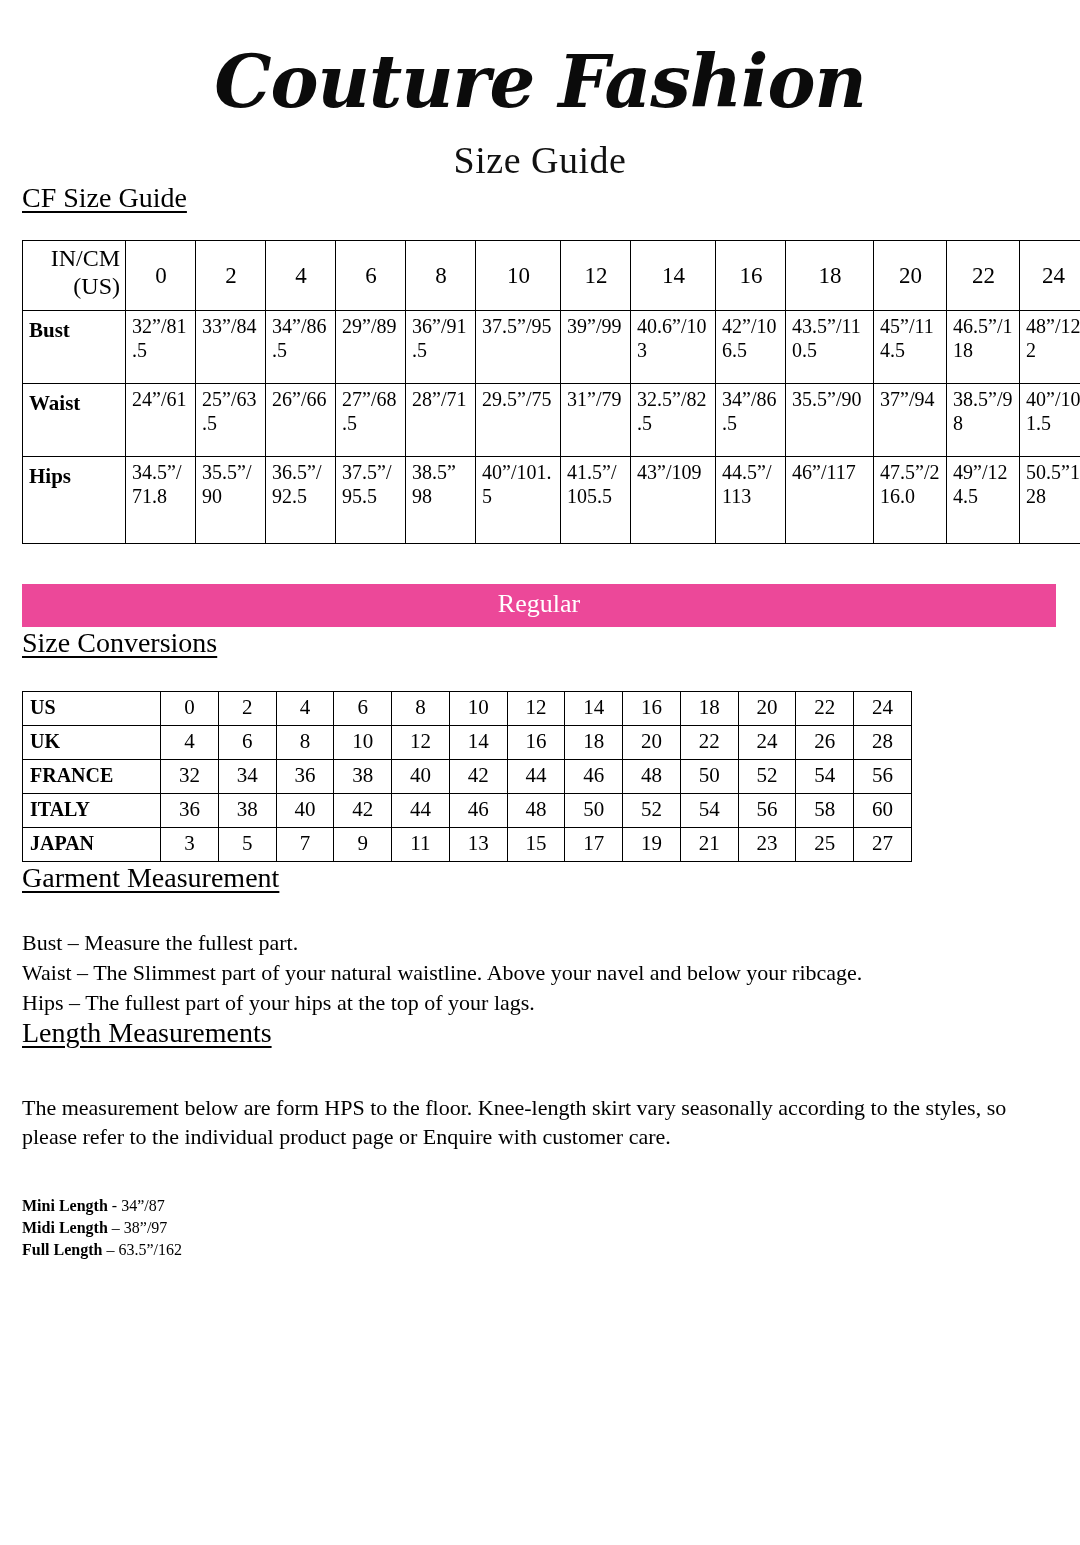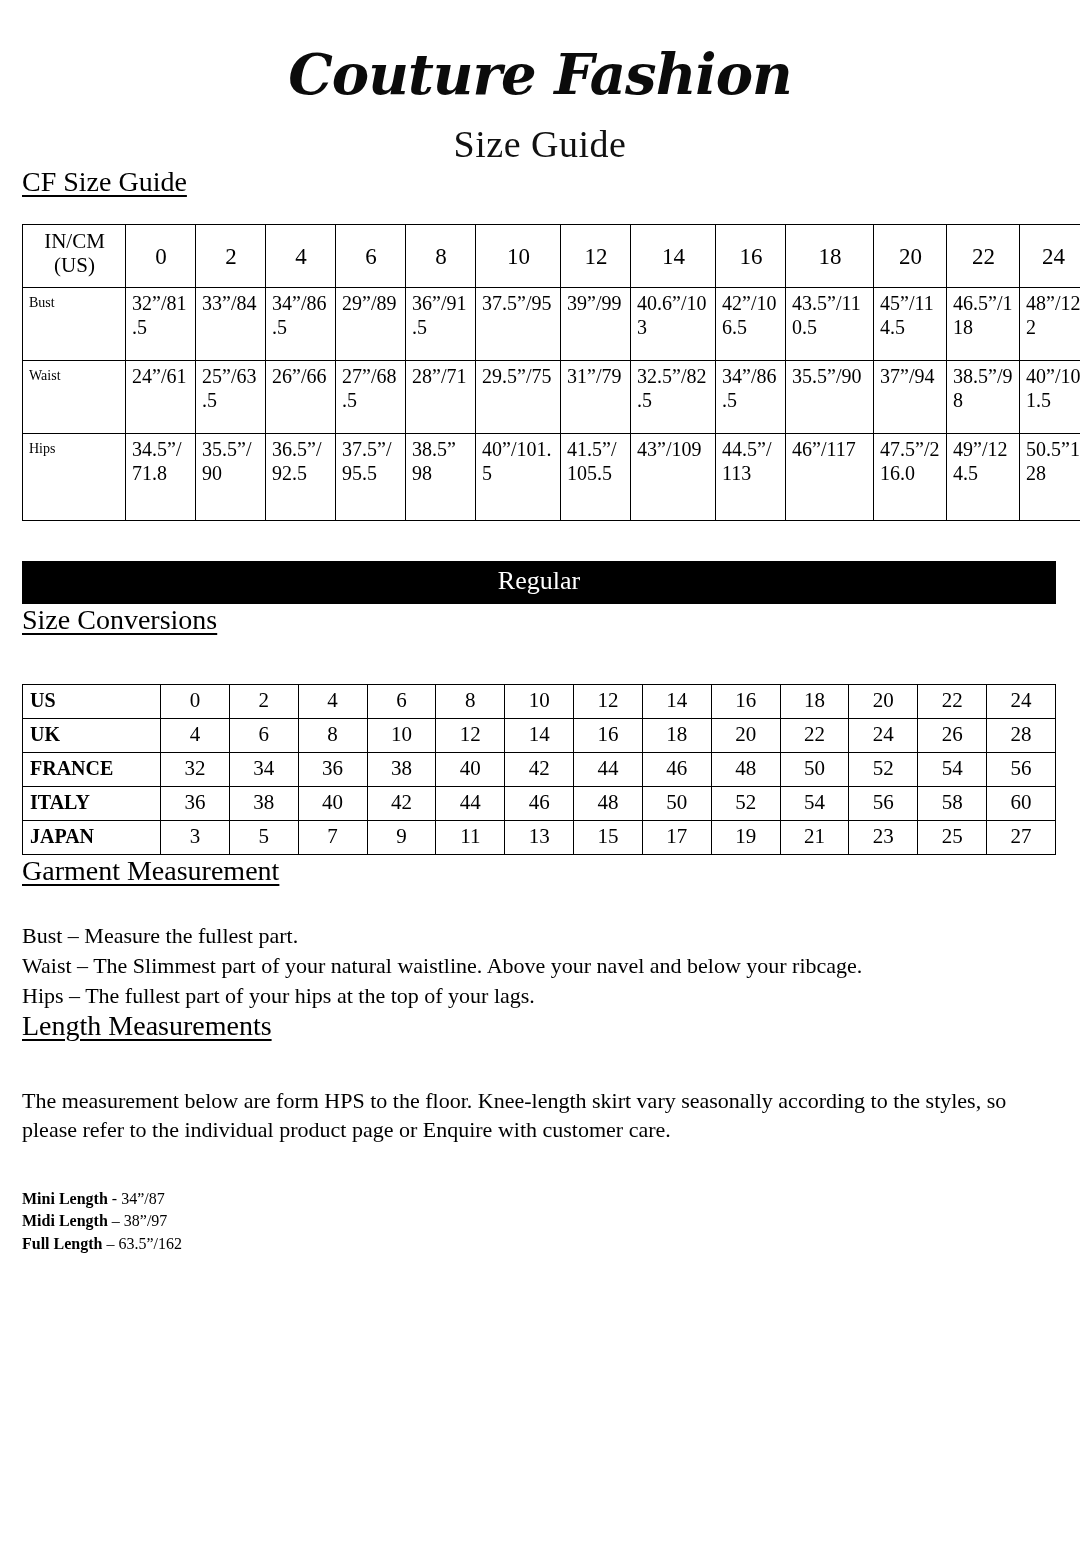--- a/index.html
+++ b/index.html
@@ -22,21 +22,21 @@
   }
 
   
   .logo-wrap {
     text-align: center;
     padding-top: 46px;
   }
   .logo-script {
     font-family: "DejaVu Serif", serif;
     font-style: italic;
-    font-size: 56px;
+    font-size: 72px;
     font-weight: 700;
     letter-spacing: -1px;
     line-height: 1.0;
     color: #0b0b0b;
     white-space: nowrap;
   }
   .logo-sub {
     font-family: "Liberation Serif", serif;
     font-size: 38px;
     margin-top: 20px;
@@ -71,59 +71,59 @@
   table.size-table td {
     border: 1px solid #000000;
     vertical-align: top;
     padding: 4px 5px 10px 6px;
     font-size: 20px;
     line-height: 1.18;
     word-break: break-word;
   }
   table.size-table th.corner {
     font-weight: 400;
-    font-size: 21px;
-    text-align: center;
+    font-size: 24px;
+    text-align: right;
     vertical-align: top;
     line-height: 1.15;
     width: 103px;
   }
   table.size-table th.num {
     font-weight: 400;
     font-size: 23px;
     text-align: center;
     vertical-align: middle;
     padding-top: 10px;
   }
   table.size-table th.rowlab {
-    font-weight: 400;
-    font-size: 14px;
+    font-weight: 700;
+    font-size: 21px;
     text-align: left;
     vertical-align: top;
     padding-top: 7px;
   }
   .rows-bust td, .rows-waist td, .rows-hips td { height: 58px; }
   .rows-hips td { height: 72px; }
 
   
   .banner {
     margin-top: 40px;
-    background: #000000;
+    background: #ec4899;
     color: #ffffff;
     text-align: center;
     font-size: 26px;
     font-family: "Liberation Serif", serif;
     padding: 5px 0 8px 0;
     width: 1034px;
   }
 
   
   table.conv-table {
-    width: 1034px;
-    margin-top: 48px;
+    width: 890px;
+    margin-top: 32px;
     table-layout: fixed;
   }
   table.conv-table td, table.conv-table th {
     border: 1px solid #000000;
     text-align: center;
     font-size: 21px;
     padding: 2px 0 4px 0;
     height: 27px;
   }
   table.conv-table th.rowhead {

